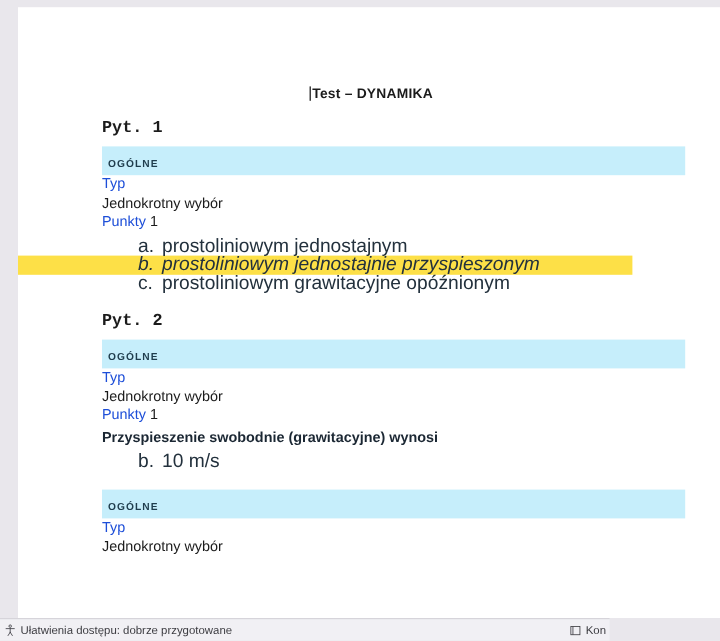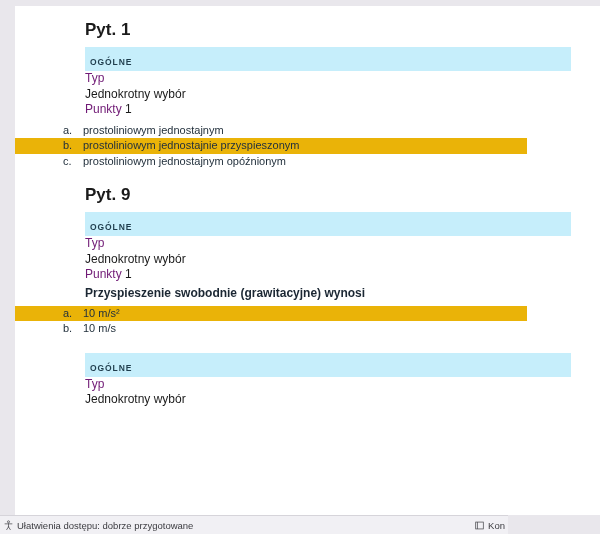--- a/index.html
+++ b/index.html
@@ -68,25 +68,26 @@
     height: 12px;
     background: #111;
     vertical-align: -2px;
     margin-right: 1px;
   }
 
   
   .question { margin-top: 14px; }
 
   .q-label {
-    font-size: 17px;
+    font-size: 14px;
     font-weight: bold;
     color: #1b1b1b;
     margin-left: 70px;
     margin-bottom: 7px;
+    font-family: Liberation Mono, monospace;
   }
 
   .q-banner {
     margin-left: 70px;
     width: 486px;
     background: #c6eefb;
     padding: 5px 0 3px 5px;
     line-height: 1;
   }
   .q-banner-text {
@@ -96,47 +97,47 @@
     letter-spacing: 0.9px;
   }
 
   .meta-row {
     margin-left: 70px;
     font-size: 12px;
     line-height: 15.5px;
     color: #222;
     white-space: nowrap;
   }
-  .meta-key { color: #701a75; }
+  .meta-key { color: #1d4ed8; }
   .meta-val { color: #1b1b1b; text-align: center; }
 
   .q-text {
     margin-left: 70px;
     margin-top: 2px;
     font-size: 12px;
     font-weight: bold;
     color: #1b2733;
     line-height: 16px;
   }
 
   .answers {
     margin-top: 5px;
     margin-left: 0;
     padding: 0;
     list-style: none;
   }
   .answer {
-    font-size: 11px;
+    font-size: 16px;
     line-height: 15.5px;
     color: #23313d;
-    padding-left: 48px;
+    padding-left: 100px;
     width: 512px;
     white-space: nowrap;
   }
-  .answer.correct { background: #eab308; }
+  .answer.correct { background: #fde047; font-style: italic; }
   .ans-letter { display: inline-block; width: 20px; }
 
   
   .statusbar {
     position: absolute;
     left: 0; bottom: 0;
     width: 508px;
     height: 19px;
     background: #f1f0f4;
     border-top: 1px solid #d6d4da;
@@ -159,20 +160,23 @@
 <body>
 
 <div id="app">
 
   <div class="top-strip"></div>
   <div class="left-gutter"></div>
 
   <div class="page">
     <div class="doc-body">
 
+      <div class="doc-title">
+        <span class="caret"></span><span>Test – DYNAMIKA</span>
+      </div>
 
       <div class="question">
         <div class="q-label">Pyt. 1</div>
         <div class="q-banner">
           <span class="q-banner-text">OGÓLNE</span>
         </div>
         <div class="meta-row">
           <span class="meta-key">Typ</span>
         </div>
         <div class="meta-row">
@@ -183,45 +187,42 @@
           <span class="meta-val">1</span>
         </div>
         <ul class="answers">
           <li class="answer">
             <span class="ans-letter">a.</span><span>prostoliniowym jednostajnym</span>
           </li>
           <li class="answer correct">
             <span class="ans-letter">b.</span><span>prostoliniowym jednostajnie przyspieszonym</span>
           </li>
           <li class="answer">
-            <span class="ans-letter">c.</span><span>prostoliniowym jednostajnym opóźnionym</span>
+            <span class="ans-letter">c.</span><span>prostoliniowym grawitacyjne opóźnionym</span>
           </li>
         </ul>
       </div>
 
       <div class="question">
-        <div class="q-label">Pyt. 9</div>
+        <div class="q-label">Pyt. 2</div>
         <div class="q-banner">
           <span class="q-banner-text">OGÓLNE</span>
         </div>
         <div class="meta-row">
           <span class="meta-key">Typ</span>
         </div>
         <div class="meta-row">
           <span class="meta-val">Jednokrotny wybór</span>
         </div>
         <div class="meta-row">
           <span class="meta-key">Punkty</span>
           <span class="meta-val">1</span>
         </div>
         <div class="q-text">Przyspieszenie swobodnie (grawitacyjne) wynosi</div>
         <ul class="answers">
-          <li class="answer correct">
-            <span class="ans-letter">a.</span><span>10 m/s²</span>
-          </li>
           <li class="answer">
             <span class="ans-letter">b.</span><span>10 m/s</span>
           </li>
         </ul>
       </div>
 
       <div class="question">
         <div class="q-banner">
           <span class="q-banner-text">OGÓLNE</span>
         </div>

